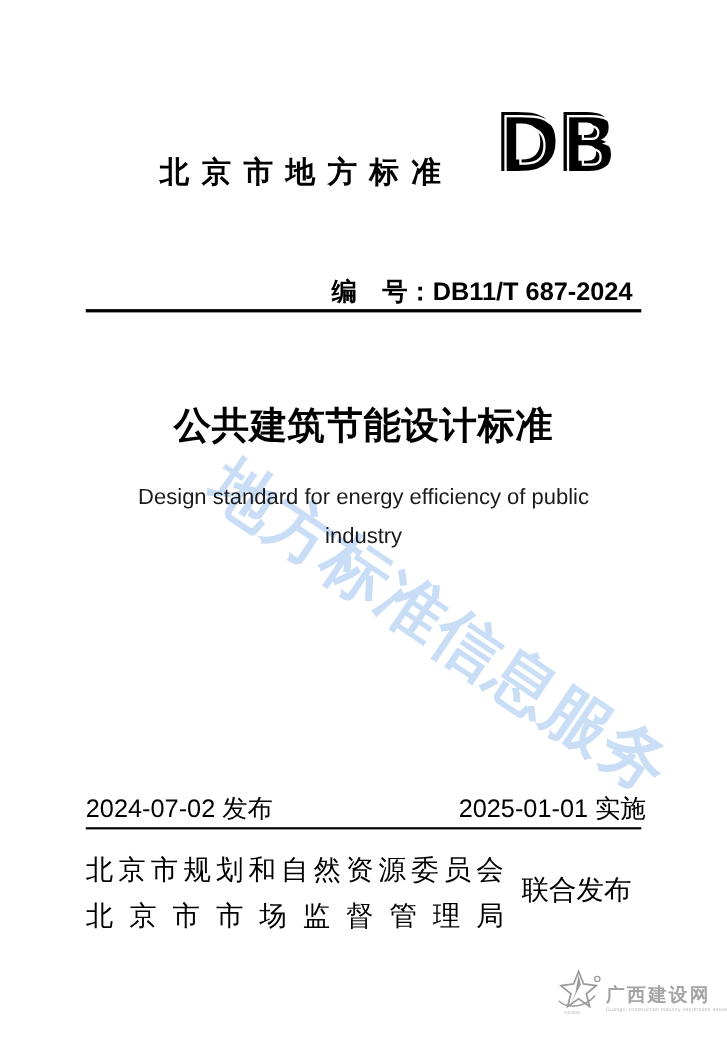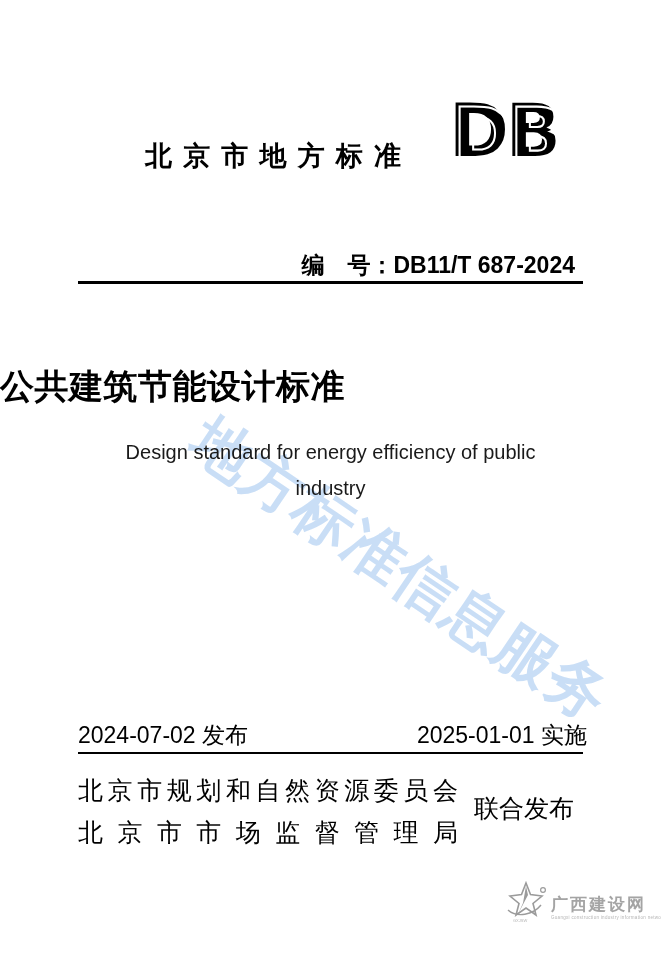--- a/index.html
+++ b/index.html
@@ -47,21 +47,21 @@
     top: 218px; right: 86px;
     font-size: 23px; font-weight: 600; white-space: nowrap; margin-top: 32px;
   }
 
   .rule { background: #000; }
   .rule-top { left: 78px; top: 281px; width: 505px; height: 3px; }
   .rule-mid { left: 78px; top: 752px; width: 505px; height: 2px; }
 
   .title-zh {
     left: 0; top: 364px; width: 661px;
-    font-size: 34px; font-weight: bold;
+    text-align: center; font-size: 34px; font-weight: bold;
     letter-spacing: 0.5px; z-index: 2;
   }
   .title-en {
     left: 0; top: 434px; width: 661px;
     text-align: center; font-size: 20px; line-height: 36px;
     color: #1a1a1a; z-index: 2;
   }
 
   .watermark {
     left: 220px; top: 400px;

